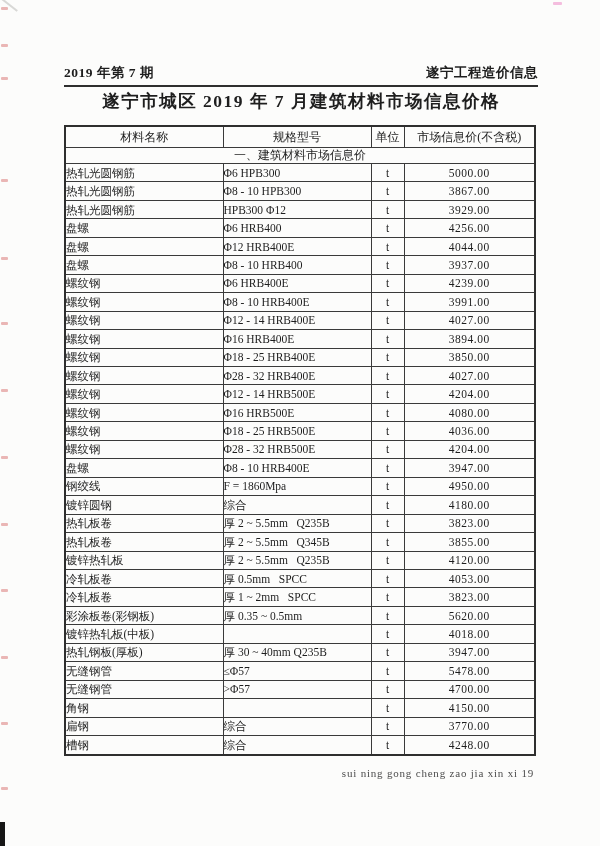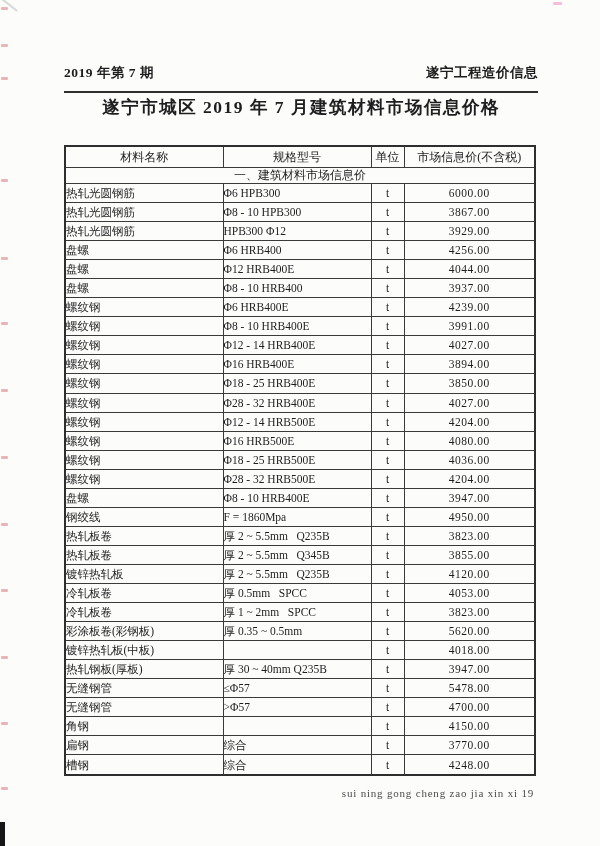--- a/index.html
+++ b/index.html
@@ -21,33 +21,33 @@
     top: 64px;
     width: 474px;
   }
   .running-header {
     display: flex;
     justify-content: space-between;
     align-items: flex-end;
     font-size: 13.5px;
     font-weight: bold;
     letter-spacing: 0.5px;
-    padding-bottom: 9px;
+    padding-bottom: 3px;
     border-bottom: 2px solid #2e2e2e;
   }
   .doc-title {
     margin-top: 2px;
     text-align: center;
     font-size: 17.5px;
     font-weight: bold;
     letter-spacing: 1.5px;
     white-space: nowrap;
   }
   table.price-table {
-    margin-top: 26px;
+    margin-top: 12px;
     width: 470px;
     height: 631px;
     border-collapse: collapse;
     table-layout: fixed;
     border: 2px solid #2e2e2e;
     font-size: 11.5px;
   }
   table.price-table th,
   table.price-table td {
     border: 1px solid #3a3a3a;
@@ -168,21 +168,21 @@
       </tr>
       <tr class="section-row">
         <td colspan="4">一、建筑材料市场信息价</td>
       </tr>
     </thead>
     <tbody>
         <tr>
     <td class="cell-name">热轧光圆钢筋</td>
     <td class="cell-spec">Φ6 HPB300</td>
     <td class="cell-unit">t</td>
-    <td class="cell-price">6000.00</td>
+    <td class="cell-price">5000.00</td>
   </tr>
         <tr>
     <td class="cell-name">热轧光圆钢筋</td>
     <td class="cell-spec">Φ8 - 10 HPB300</td>
     <td class="cell-unit">t</td>
     <td class="cell-price">3867.00</td>
   </tr>
         <tr>
     <td class="cell-name">热轧光圆钢筋</td>
     <td class="cell-spec">HPB300 Φ12</td>
@@ -273,20 +273,26 @@
     <td class="cell-unit">t</td>
     <td class="cell-price">3947.00</td>
   </tr>
         <tr>
     <td class="cell-name">钢绞线</td>
     <td class="cell-spec">F = 1860Mpa</td>
     <td class="cell-unit">t</td>
     <td class="cell-price">4950.00</td>
   </tr>
         <tr>
+    <td class="cell-name">镀锌圆钢</td>
+    <td class="cell-spec">综合</td>
+    <td class="cell-unit">t</td>
+    <td class="cell-price">4180.00</td>
+  </tr>
+        <tr>
     <td class="cell-name">热轧板卷</td>
     <td class="cell-spec">厚 2 ~ 5.5mm   Q235B</td>
     <td class="cell-unit">t</td>
     <td class="cell-price">3823.00</td>
   </tr>
         <tr>
     <td class="cell-name">热轧板卷</td>
     <td class="cell-spec">厚 2 ~ 5.5mm   Q345B</td>
     <td class="cell-unit">t</td>
     <td class="cell-price">3855.00</td>

